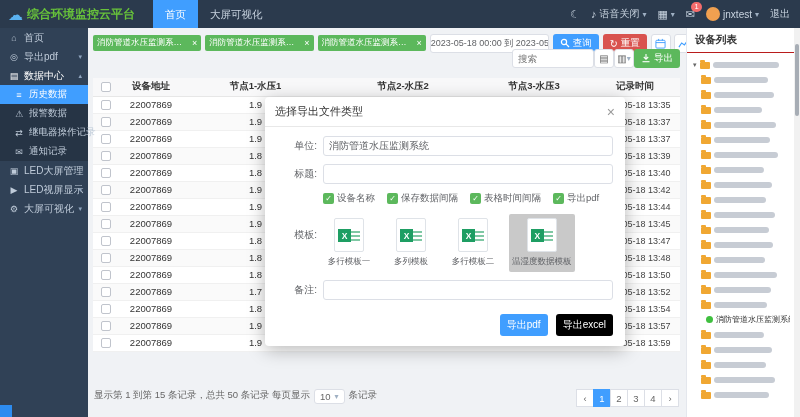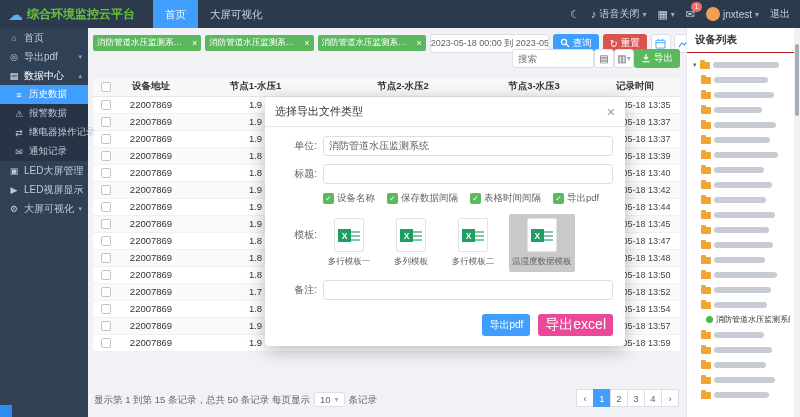--- a/index.html
+++ b/index.html
@@ -52,21 +52,21 @@
 
   .table-wrap { position:absolute; left:5px; right:5px; top:50px; background:#fff; }
   table { width:100%; border-collapse:collapse; font-size:9.5px; color:#333; table-layout:fixed; }
   thead th { background:#f8f8f9; border-bottom:1px solid #e7e7e7; height:18px; font-weight:bold; font-size:9.5px; text-align:center; white-space:nowrap; }
   tbody td { height:17px; border-bottom:1px solid #f0f0f0; text-align:center; white-space:nowrap; overflow:hidden; }
   tbody tr:nth-child(even) td { background:#fafafa; }
   .col-chk { width:26px; } .col-addr { width:64px; } .col-n1 { width:145px; } .col-n2 { width:150px; } .col-n3 { width:112px; } .col-time { width:90px; }
   .td-time { font-size:9px; color:#444; }
   .chk { width:10px; height:10px; border:1px solid #c0c4cc; border-radius:2px; background:#fff; display:inline-block; vertical-align:middle; cursor:pointer; }
 
-  .pager-row { position:absolute; left:6px; right:6px; bottom:10px; display:flex; align-items:flex-end; font-size:9.5px; color:#666; }
+  .pager-row { position:absolute; left:6px; right:6px; bottom:10px; display:flex; align-items:flex-start; font-size:9.5px; color:#666; }
   .pagesize { display:inline-flex; align-items:center; gap:4px; border:1px solid #dcdfe6; border-radius:3px; background:#fff; padding:1px 5px; margin:0 4px; cursor:pointer; }
   .pager { margin-left:auto; display:flex; }
   .page-btn { min-width:18px; height:18px; border:1px solid #dcdfe6; background:#fff; color:#666; font-size:9.5px; display:inline-flex; align-items:center; justify-content:center; margin-left:-1px; cursor:pointer; padding:0 4px; font-family:inherit; }
   .page-btn.active { background:#409eff; border-color:#409eff; color:#fff; }
 
   
   .devpanel { position:absolute; right:6px; top:28px; bottom:0; width:108px; background:#fff; border-left:1px solid #e4e7ed; z-index:4; }
   .dev-header { padding:5px 8px; font-size:10.5px; font-weight:bold; color:#333; border-bottom:1px solid #b91c1c; }
   .dev-tree { padding:4px 4px; }
   .dev-item { display:flex; align-items:center; gap:3px; height:15px; padding-left:10px; cursor:pointer; }
@@ -98,21 +98,21 @@
   .tiles { display:flex; gap:10px; }
   .tile { display:flex; flex-direction:column; align-items:center; gap:4px; padding:4px 3px; border-radius:2px; cursor:pointer; min-width:52px; }
   .tile.selected { background:#c9c9c9; }
   .xls-icon { width:30px; height:34px; background:#fff; border:1px solid #dfe3e8; border-radius:2px; position:relative; flex:0 0 auto; }
   .xls-icon .xbox { position:absolute; left:3px; top:10px; width:13px; height:13px; background:#1e9e63; color:#fff; font-size:8.5px; font-weight:bold; display:flex; align-items:center; justify-content:center; }
   .xls-icon i { position:absolute; right:3px; height:2px; width:9px; background:#7fc8a4; }
   .xls-icon i.l1 { top:12px; } .xls-icon i.l2 { top:16px; } .xls-icon i.l3 { top:20px; }
   .tile-label { font-size:8.5px; color:#606266; white-space:nowrap; }
   .modal-footer { display:flex; justify-content:flex-end; gap:8px; padding:2px 12px 10px; }
   .btn-pdf { background:#409eff; height:22px; font-size:10px; }
-  .btn-excel { background:#ec4899; height:22px; font-size:14px; }
+  .btn-excel { background:#000000; height:22px; font-size:10px; }
 
   .corner-widget { position:absolute; left:0; bottom:0; width:12px; height:12px; background:#2d8cf0; z-index:30; }
 </style>
 </head>
 <body>
 
 <header class="topbar">
   <div class="brand">
     <span class="cloud">☁</span>
     <span class="brand-title">综合环境监控云平台</span>

